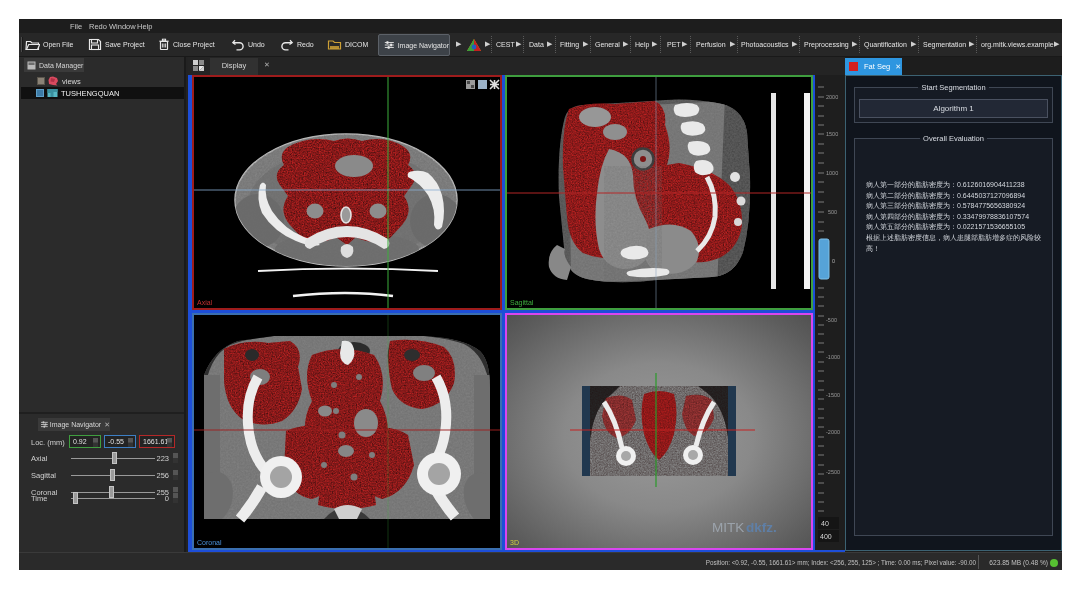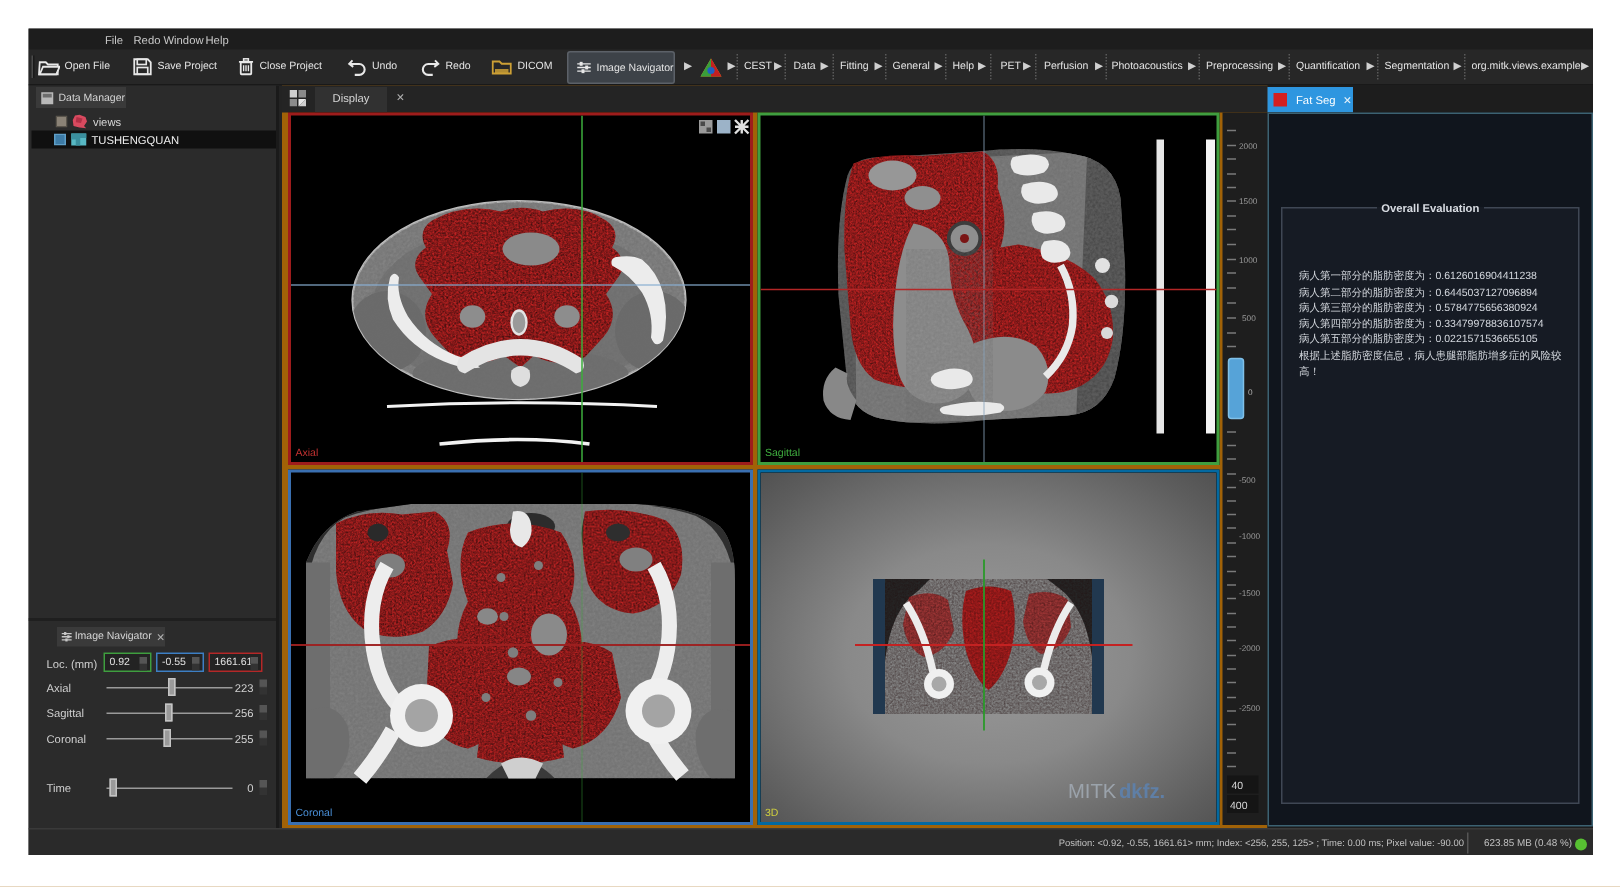--- a/index.html
+++ b/index.html
@@ -6,21 +6,21 @@
 *{box-sizing:border-box;font-family:"Liberation Sans",sans-serif;}
 #app{position:absolute;left:19px;top:19px;width:1043px;height:551px;background:#232323;overflow:hidden;}
 .abs{position:absolute;}
 #menubar{left:0;top:0;width:1043px;height:14px;background:#1d1d1d;color:#c8c8c8;font-size:7.5px;}
 #menubar span{position:absolute;top:1px;padding-left:40px;}
 #toolbar{left:0;top:14px;width:1043px;height:24px;background:#272727;border-bottom:1px solid #191919;color:#e4e4e4;font-size:7px;}
 .titem{position:absolute;top:0;height:23px;display:flex;align-items:center;gap:3px;white-space:nowrap;}
 .vsep{position:absolute;top:3px;height:17px;width:1px;border-left:1px dotted #5a5a5a;}
 .varrow{position:absolute;top:7px;color:#d0d0d0;font-size:7px;}
 #leftpanel{left:0;top:38px;width:167px;height:495px;background:#2b2b2b;border-right:2px solid #1a1a1a;}
-#displayarea{left:169px;top:38px;width:657px;height:495px;background:#a16207;}
+#displayarea{left:169px;top:38px;width:657px;height:495px;background:#1d4ed8;}
 #rightpanel{left:826px;top:38px;width:217px;height:495px;background:#1d1d1d;}
 #statusbar{left:0;top:533px;width:1043px;height:18px;background:#2a2a2a;border-top:1px solid #3a3a3a;color:#c0c0c0;font-size:6.3px;}
 .quad{position:absolute;background:#000;}
 .qlabel{position:absolute;left:3px;bottom:2px;font-size:7px;}
 svg{display:block;}
 .spin{display:flex;align-items:center;color:#e0e0e0;font-size:7px;padding-left:3px;position:relative;}
 .spin:after{content:"";position:absolute;right:2px;top:2px;width:5px;height:9px;background:linear-gradient(#555 45%,#333 55%);}
 .srow{position:absolute;left:0;width:167px;height:14px;}
 .slab{position:absolute;left:12px;top:3px;font-size:7.5px;color:#d0d0d0;}
 .track{position:absolute;left:52px;top:7px;width:84px;height:1px;background:#9a9a9a;}
@@ -248,21 +248,21 @@
         <span class="sval">256</span>
         <span class="spinarr"></span>
       </div>
     <div class="srow" style="top:428px;">
         <span class="slab">Coronal</span>
         <span class="track"></span>
         <span class="handle" style="left:90px;"></span>
         <span class="sval">255</span>
         <span class="spinarr"></span>
       </div>
-    <div class="srow" style="top:461px;padding-left:24px;">
+    <div class="srow" style="top:434px;padding-left:24px;">
         <span class="slab">Time</span>
         <span class="track"></span>
         <span class="handle" style="left:54px;"></span>
         <span class="sval">0</span>
         <span class="spinarr"></span>
       </div>
   </div>
 
   <div class="abs" id="displayarea">
 
@@ -450,21 +450,21 @@
         <circle cx="87" cy="162" r="21" fill="#f0f0f0"></circle>
         <circle cx="87" cy="162" r="11" fill="#a4a4a4"></circle>
         <circle cx="245" cy="159" r="22" fill="#f0f0f0"></circle>
         <circle cx="245" cy="159" r="11" fill="#a4a4a4"></circle>
         <path d="M140 194 Q153 186 168 194 L163 204 L145 204 Z" fill="#cfcfcf"></path>
         <line x1="194" y1="0" x2="194" y2="233" stroke="#3cae3c" stroke-width="1" opacity="0.3"></line>
         <line x1="0" y1="115" x2="306" y2="115" stroke="#9e2020" stroke-width="1.2" opacity="0.95"></line>
       </svg>
       <span class="qlabel" style="color:#4a90d9;">Coronal</span>
     </div>
-    <div class="quad" id="q3d" style="left:317px;top:256px;width:308px;height:237px;border:2px solid #0369a1;">
+    <div class="quad" id="q3d" style="left:317px;top:256px;width:308px;height:237px;border:2px solid #d946ef;">
       <svg width="304" height="233" viewBox="0 0 304 233" style="filter:blur(0.4px)">
         <defs>
           <radialGradient id="bg3d" cx="50%" cy="52%" r="78%">
             <stop offset="0%" stop-color="#9b9b9b"></stop>
             <stop offset="40%" stop-color="#898989"></stop>
             <stop offset="80%" stop-color="#5d5d5d"></stop>
             <stop offset="100%" stop-color="#4a4a4a"></stop>
           </radialGradient>
         </defs>
         <rect width="304" height="233" fill="url(#bg3d)"></rect>
@@ -573,22 +573,26 @@
 
   <div class="abs" id="rightpanel">
 
     <div style="position:absolute;left:0;top:1px;width:57px;height:17px;background:#2e96e0;display:flex;align-items:center;">
       <div style="width:9px;height:9px;background:#d42020;margin-left:4px;"></div>
       <span style="font-size:7.5px;color:#ffffff;margin-left:6px;">Fat Seg</span>
       <span style="font-size:7px;color:#eaf4fb;margin-left:5px;">✕</span>
     </div>
 
     <div style="position:absolute;left:0;top:18px;width:217px;height:476px;background:#10151d;border:1px solid #3c6272;">
+      <fieldset style="position:absolute;left:8px;top:7px;width:199px;height:40px;margin:0;padding:0;background:#161b24;border:1px solid #3f4754;">
+        <legend style="font-size:7.5px;color:#d8dce2;margin:0 auto;padding:0 3px;">Start Segmentation</legend>
+        <div class="rbtn" style="top:7px;">Algorithm 1</div>
+      </fieldset>
       <fieldset style="position:absolute;left:8px;top:58px;width:199px;height:402px;margin:0;padding:0;background:#161b24;border:1px solid #3f4754;">
-        <legend style="font-size:7.5px;color:#d8dce2;margin:5px auto;padding:0 3px;font-weight:bold;">Overall Evaluation</legend>
+        <legend style="font-size:7.5px;color:#d8dce2;margin:5px auto;padding:0 3px;">Overall Evaluation</legend>
         <div style="position:absolute;left:11px;top:32px;width:184px;font-size:7px;color:#d4d8de;line-height:10.6px;">
           病人第一部分的脂肪密度为：0.6126016904411238<br>
           病人第二部分的脂肪密度为：0.6445037127096894<br>
           病人第三部分的脂肪密度为：0.5784775656380924<br>
           病人第四部分的脂肪密度为：0.33479978836107574<br>
           病人第五部分的脂肪密度为：0.0221571536655105<br>
           根据上述脂肪密度信息，病人患腿部脂肪增多症的风险较高！
         </div>
       </fieldset>
     </div>

